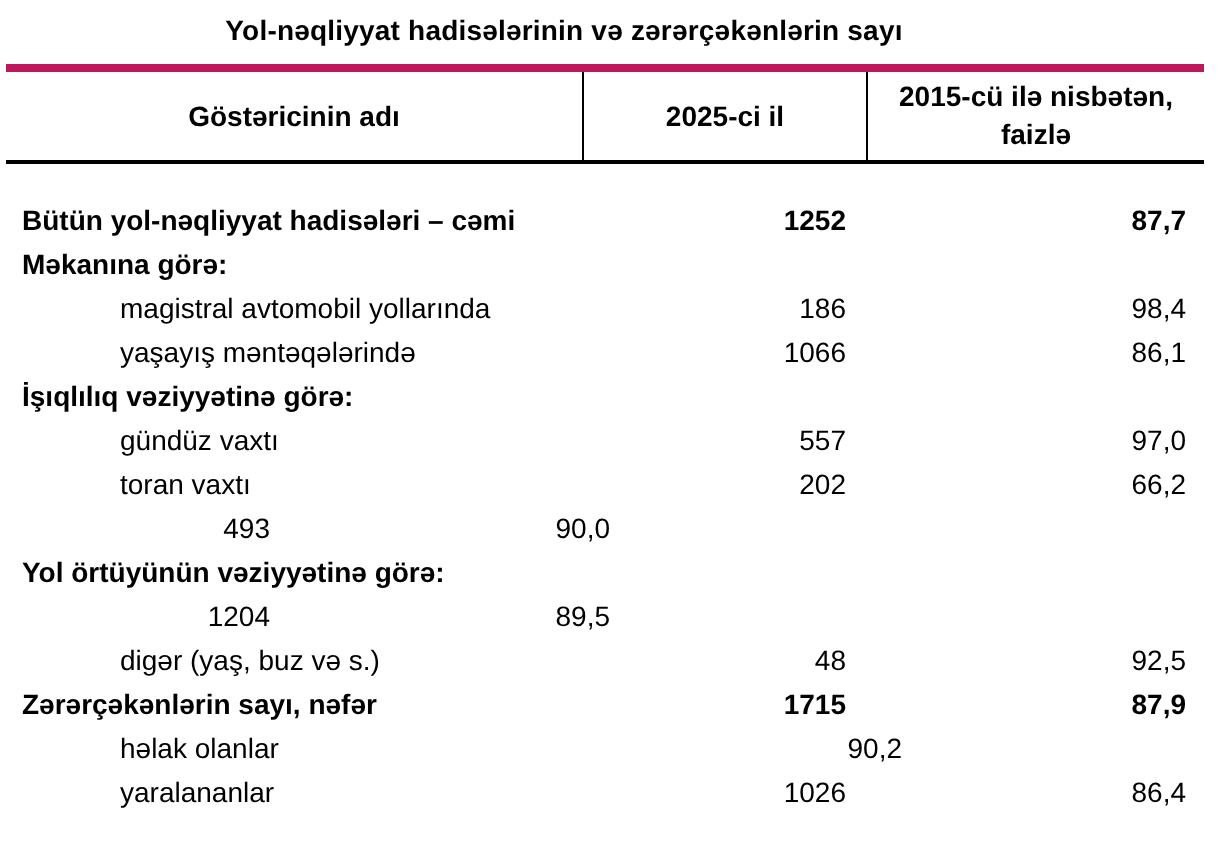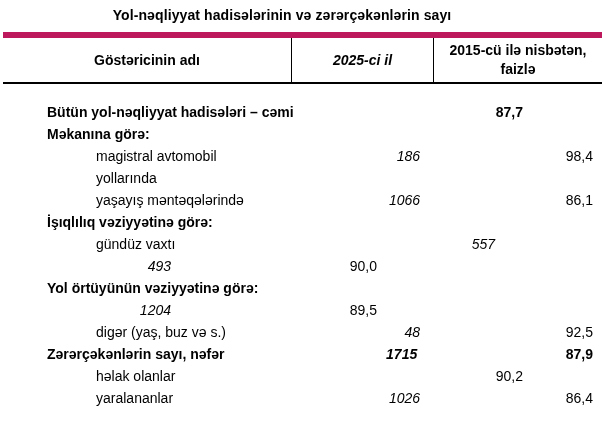--- a/index.html
+++ b/index.html
@@ -23,53 +23,52 @@
     font-size: 14px;
     font-weight: bold;
     letter-spacing: 0.1px;
   }
   .stat-table {
     margin: 9px 4px 0 3px;
     width: 599px;
   }
   .thead {
     display: flex;
-    border-top: 6px solid #be185d;
+    border-top: 4px solid #be185d;
     border-bottom: 2px solid #000;
     height: 44px;
   }
   .th {
     box-sizing: border-box;
     display: flex;
     align-items: center;
     justify-content: center;
     text-align: center;
     font-weight: bold;
     font-size: 14px;
     line-height: 19px;
     height: 100%;
     padding: 0 10px;
   }
   .col1 { width: 288px; }
-  .col2 { width: 142px; font-style: italic; }
+  .col2 { width: 142px; }
   .col3 { width: 169px; }
   .th.col2, .th.col3 { border-left: 1.5px solid #000; }
   .tbody {
     padding-top: 17px;
     font-size: 14px;
   }
   .tr {
     display: flex;
     align-items: flex-start;
   }
   .tr.bold { font-weight: bold; }
   .td {
     box-sizing: border-box;
     line-height: 22px;
-    margin-left: 36px;
   }
   .td.col1 { padding-left: 8px; }
   .tr.indent .td.col1 { padding-left: 57px; }
   .td.col1 .label-text {
     display: inline-block;
     max-width: 258px;
   }
   .td.num { text-align: right; }
   .td.col2 { padding-right: 10px; }
   .td.col3 { padding-right: 9px; }
@@ -82,20 +81,21 @@
 
   <div class="stat-table">
     <div class="thead">
       <div class="th col1">Göstəricinin adı</div>
       <div class="th col2">2025-ci il</div>
       <div class="th col3">2015-cü ilə nisbətən, faizlə</div>
     </div>
     <div class="tbody" id="tbody">
         <div class="tr bold">
           <div class="td col1"><span class="label-text">Bütün yol-nəqliyyat hadisələri – cəmi</span></div>
+          <div class="td col2 num">1252</div>
           <div class="td col3 num">87,7</div>
         </div>
         <div class="tr bold">
           <div class="td col1"><span class="label-text">Məkanına görə:</span></div>
           <div class="td col2 num"></div>
           <div class="td col3 num"></div>
         </div>
         <div class="tr indent">
           <div class="td col1"><span class="label-text">magistral avtomobil yollarında</span></div>
           <div class="td col2 num">186</div>
@@ -107,20 +107,26 @@
           <div class="td col3 num">86,1</div>
         </div>
         <div class="tr bold">
           <div class="td col1"><span class="label-text">İşıqlılıq vəziyyətinə görə:</span></div>
           <div class="td col2 num"></div>
           <div class="td col3 num"></div>
         </div>
         <div class="tr indent">
           <div class="td col1"><span class="label-text">gündüz vaxtı</span></div>
           <div class="td col2 num">557</div>
+          <div class="td col3 num">97,0</div>
+        </div>
+        <div class="tr indent">
+          <div class="td col1"><span class="label-text">toran vaxtı</span></div>
+          <div class="td col2 num">202</div>
+          <div class="td col3 num">66,2</div>
         </div>
         <div class="tr indent">
           <div class="td col2 num">493</div>
           <div class="td col3 num">90,0</div>
         </div>
         <div class="tr bold">
           <div class="td col1"><span class="label-text">Yol örtüyünün vəziyyətinə görə:</span></div>
           <div class="td col2 num"></div>
           <div class="td col3 num"></div>
         </div>

